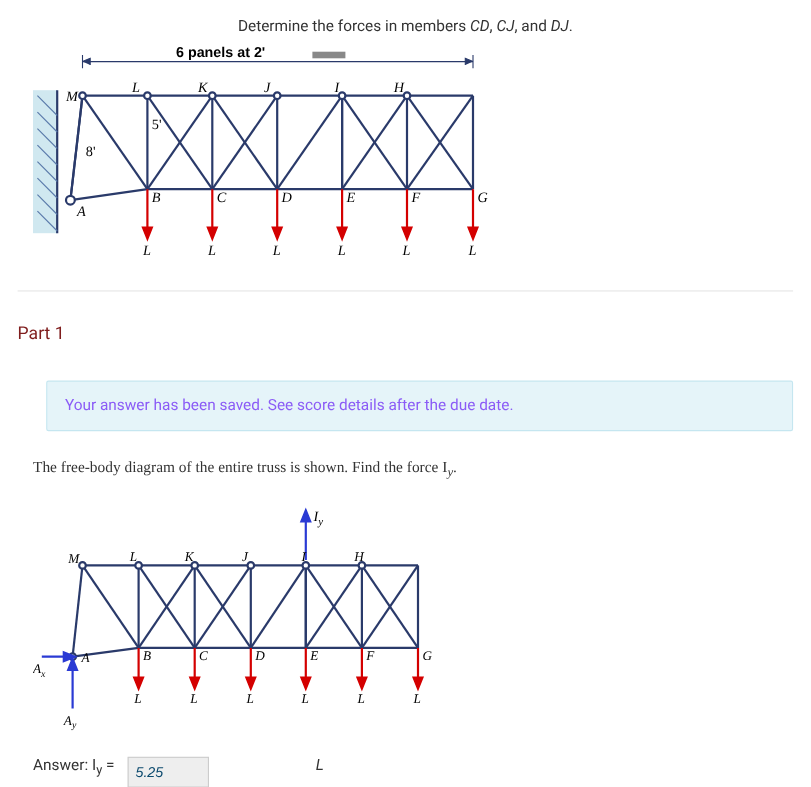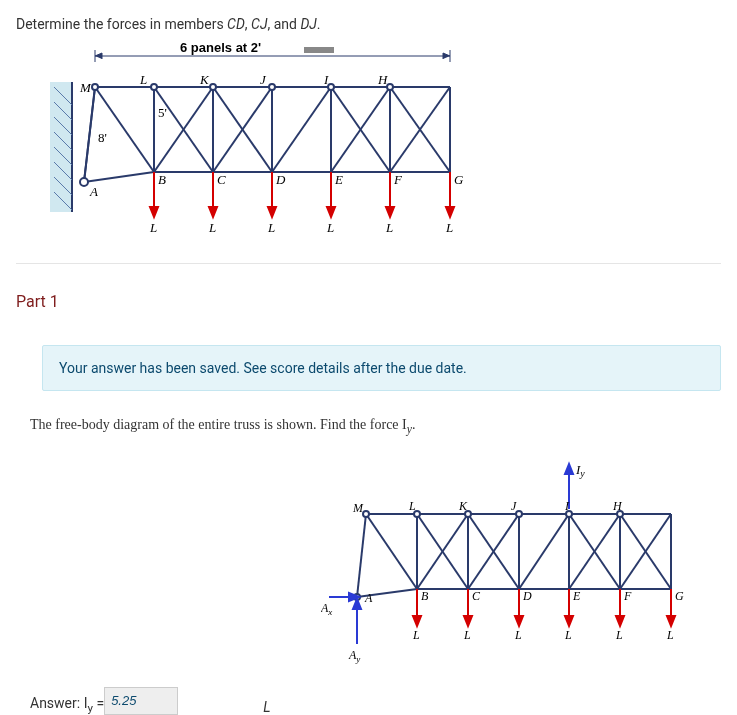--- a/index.html
+++ b/index.html
@@ -8,52 +8,53 @@
     color: #333;
     margin: 0;
     padding: 16px;
     width: 705px;
     background: #fff;
   }
   .question-text {
     color: #333;
     font-size: 14px;
     margin-bottom: 10px;
+    text-align: center;
   }
   .question-text em { font-style: italic; }
-  .figure { margin: 6px 0 18px 34px; }
+  .figure { margin: 6px 0 18px 14px; }
   hr {
     border: none;
     border-top: 1px solid #e5e5e5;
     margin: 18px 0 28px;
   }
   .part-title {
     color: #7f1d1d;
     font-size: 16px;
     margin-bottom: 34px;
   }
   .info-box {
     background: #e5f4f9;
     border: 1px solid #c5e6f0;
-    color: #0c4a6e;
+    color: #8b5cf6;
     padding: 14px 16px;
     margin: 12px 0 26px 26px;
     font-size: 14px;
     border-radius: 2px;
   }
   .body-text {
     margin: 0 0 18px 14px;
     font-size: 14px;
     font-family: Liberation Serif, serif;
   }
   .answer-row {
     margin: 20px 0 0 14px;
     display: flex;
-    align-items: flex-end;
-    gap: 0;
+    align-items: flex-start;
+    gap: 12px;
     font-size: 14px;
   }
   .answer-input {
     width: 60px;
     height: 22px;
     border: 1px solid #ccc;
     background: #eee;
     text-align: left;
     padding: 2px 6px;
     font-size: 13px;
@@ -191,21 +192,21 @@
 <hr>
 
 <div class="part-title">Part 1</div>
 
 <div class="info-box">Your answer has been saved. See score details after the due date.</div>
 
 <div class="body-text">
   <span>The free-body diagram of the entire truss is shown. Find the force I</span><sub><em>y</em></sub><span>.</span>
 </div>
 
-<div class="figure" style="margin-left:14px;text-align:right;">
+<div class="figure" style="margin-left:14px;">
 <svg width="400" height="210" viewBox="0 0 400 210">
 
   <g stroke="#2a3ad4" stroke-width="2">
     <line x1="248" y1="55" x2="248" y2="15"></line>
     <polygon points="248,10 244,20 252,20" fill="#2a3ad4"></polygon>
   </g>
   <text x="255" y="20" font-size="13" font-style="italic"><tspan>I</tspan><tspan dy="3" font-size="10">y</tspan></text>
 
   <g stroke="#2a3a6a" stroke-width="2" fill="none">
     <line x1="45" y1="60" x2="350" y2="60"></line>

